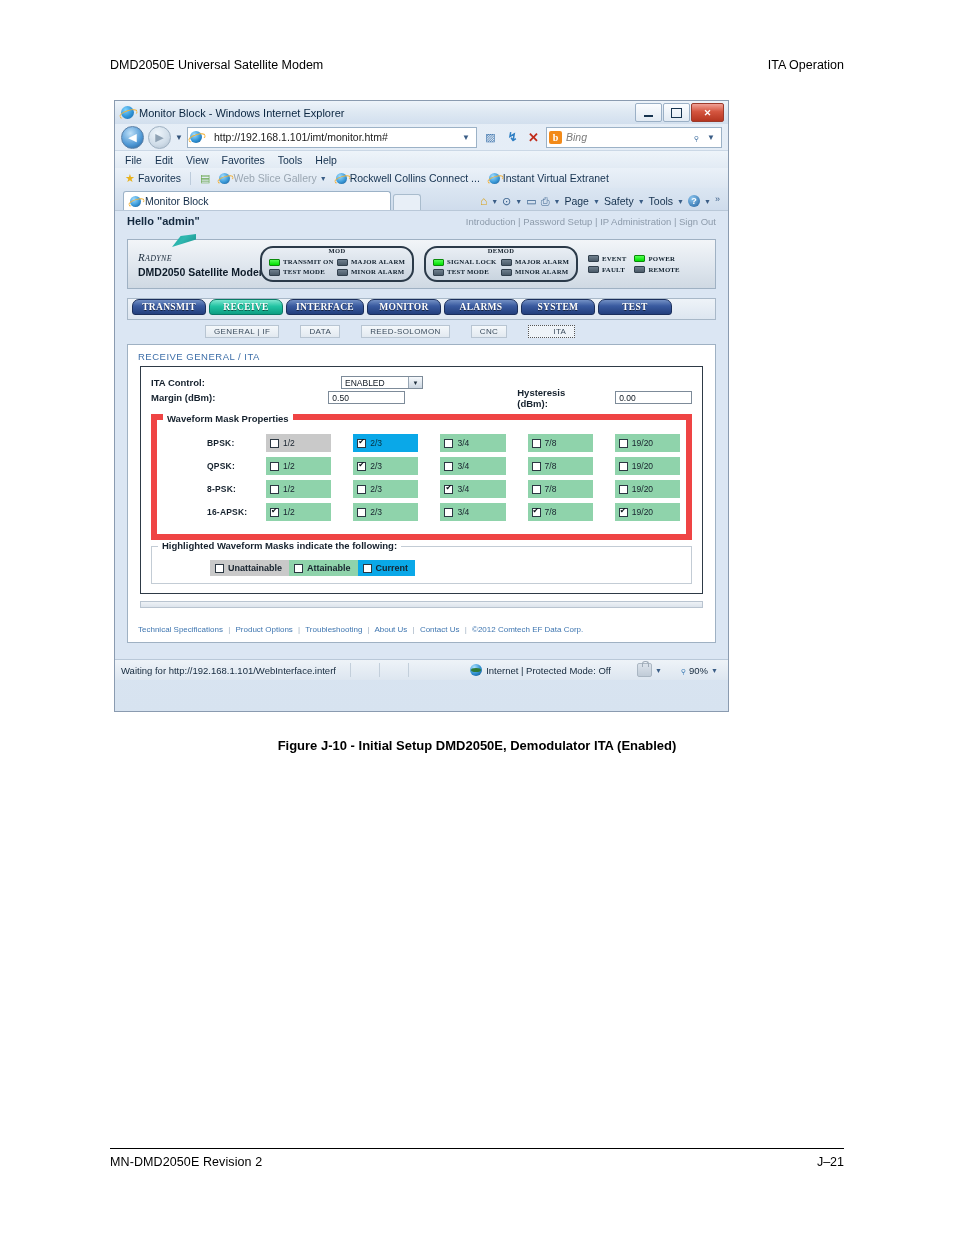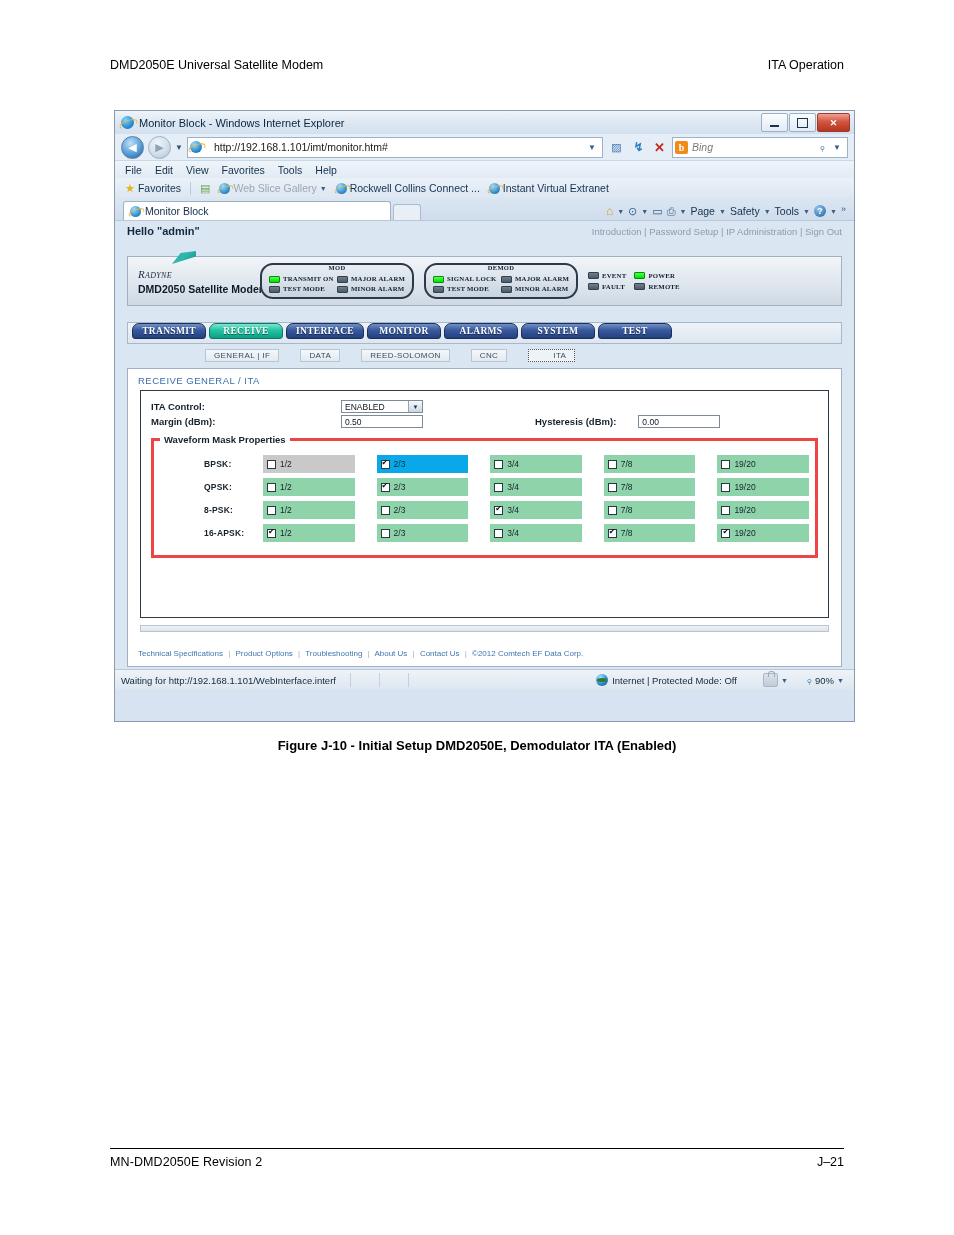--- a/index.html
+++ b/index.html
@@ -23,21 +23,21 @@
     font-size:12.5px;color:#000;
   }
   .doc-footer .left{letter-spacing:.1px;}
   .fig-caption{
     position:absolute;left:0;top:738px;width:954px;text-align:center;
     font-size:13px;font-weight:bold;color:#000;
   }
 
   
   .browser{
-    position:absolute;left:114px;top:110px;width:741px;height:612px;
+    position:absolute;left:114px;top:100px;width:615px;height:612px;
     border:1px solid #8a9bb0;
     background:linear-gradient(to bottom,#e6eef7 0%, #d7e3f0 100%);
     box-sizing:border-box;
     font-size:10px;
   }
   .titlebar{
     height:23px;display:flex;align-items:center;
     background:linear-gradient(to bottom,#eef4fa 0%,#dfe9f3 45%,#d2dfee 100%);
     padding-left:6px;position:relative;
   }
@@ -182,21 +182,21 @@
   }
   .hello-row{
     display:flex;justify-content:space-between;align-items:center;
     padding:4px 12px 3px 12px;
   }
   .hello{font-size:11px;font-weight:bold;color:#14293f;}
   .hdr-links{font-size:9.5px;color:#8d9bab;}
   .hdr-links a{color:#8d9bab;text-decoration:none;}
 
   .modem-panel{
-    margin:16px 12px;height:48px;
+    margin:9px 12px;height:48px;
     border:1px solid #9fb1c3;
     background:linear-gradient(to bottom,#f2f5f8 0%,#dfe6ee 55%,#cfd9e3 100%);
     display:flex;align-items:center;position:relative;
   }
   .brand{width:122px;padding-left:10px;}
   .radyne{
     font-family:"Liberation Serif",serif;font-size:11px;
     font-variant:small-caps;font-style:italic;color:#1b2b3c;
     letter-spacing:.3px;position:relative;display:inline-block;
   }
@@ -300,21 +300,21 @@
     font-size:6px;color:#20303f;
   }
   .txt{
     width:82px;height:13px;border:1px solid #7d8b99;background:#fff;
     font-size:8.5px;color:#0d1620;display:flex;align-items:center;
     padding-left:3px;box-sizing:border-box;
   }
   .txt.wide{width:82px;}
 
   .fieldset{
-    margin-top:9px;border:3px solid #ef4444;padding:14px 6px 8px 6px;
+    margin-top:9px;border:6px solid #ef4444;padding:14px 6px 8px 6px;
     position:relative;
   }
   .legend-t{
     position:absolute;top:-7px;left:6px;background:#fff;padding:0 4px;
     font-size:9.5px;font-weight:bold;color:#15212d;
   }
   .mask-row{display:flex;align-items:center;margin-bottom:5px;}
   .mod-lbl{
     width:86px;padding-left:44px;font-size:8.5px;font-weight:bold;
     color:#15212d;box-sizing:border-box;letter-spacing:.2px;
@@ -730,20 +730,37 @@
                 <span>7/8</span>
               </div>
               <div class="cell attainable">
                 <span class="cbx checked"></span>
                 <span>19/20</span>
               </div>
             </div>
           </div>
         </div>
 
+        <div class="legendbox">
+          <div class="legend-t">Highlighted Waveform Masks indicate the following:</div>
+          <div class="legend-items">
+            <div class="legend-chip unattainable">
+              <span class="cbx"></span>
+              <span>Unattainable</span>
+            </div>
+            <div class="legend-chip attainable">
+              <span class="cbx"></span>
+              <span>Attainable</span>
+            </div>
+            <div class="legend-chip current">
+              <span class="cbx"></span>
+              <span>Current</span>
+            </div>
+          </div>
+        </div>
       </div>
 
       <div class="card-scroll"></div>
 
       <div class="footer-links">
         <span>Technical Specifications</span>
         <span class="sep">|</span>
         <span>Product Options</span>
         <span class="sep">|</span>
         <span>Troubleshooting</span>

